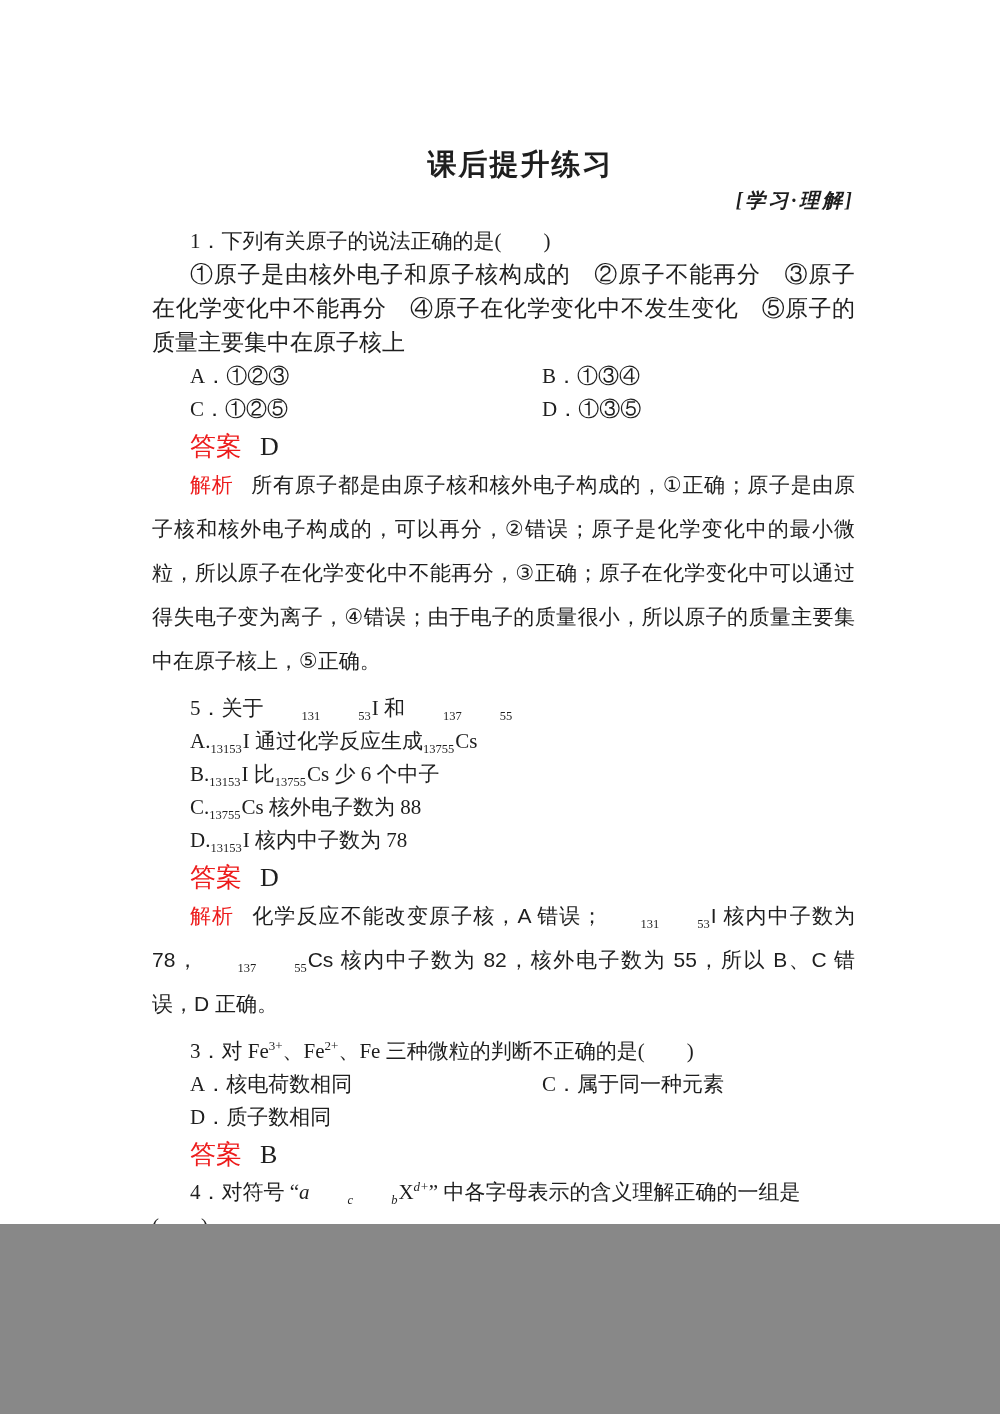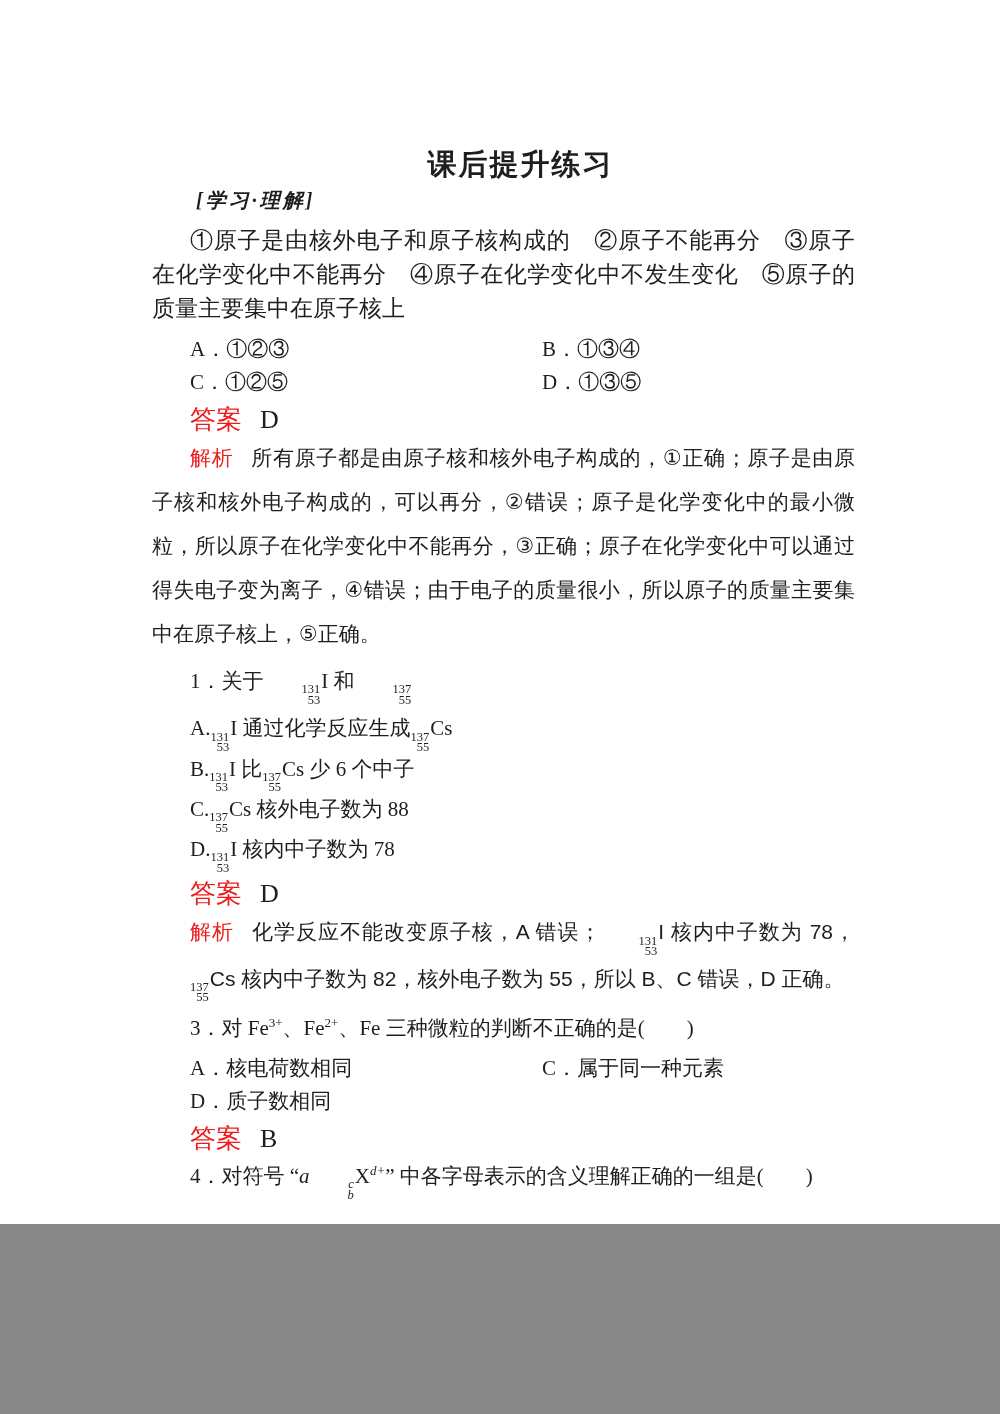--- a/index.html
+++ b/index.html
@@ -15,88 +15,89 @@
   }
   .content{padding:144px 145px 0 152px;box-sizing:border-box;}
 
   .doc-title{
     text-align:center;
     font-family:"Liberation Sans","DejaVu Sans",sans-serif;
     font-weight:700;font-size:29px;line-height:40px;letter-spacing:2px;
     padding-left:34px;
   }
   .doc-subtitle{
-    text-align:left;
+    text-align:right;
     font-style:italic;font-weight:600;
     font-size:20px;line-height:28px;margin-top:2px;
     padding-left:44px;letter-spacing:3px;
   }
 
   .q{margin:0;}
   .q + .q{margin-top:4px;}
   .q:first-of-type{margin-top:10px;}
 
   p{margin:0;}
   .stem{font-size:21px;line-height:34px;text-indent:38px;white-space:normal;}
   .statement{font-size:23px;line-height:34px;text-indent:38px;text-align:justify;}
-  .opts{font-size:21px;line-height:33px;margin-top:7px;padding-left:38px;}
+  .opts{font-size:21px;line-height:33px;margin-top:0;padding-left:38px;}
   .opts.grid{display:grid;grid-template-columns:352px 1fr;}
   .opts .opt{display:block;}
   .answer-row{font-size:26px;line-height:33px;margin-top:4px;padding-left:38px;}
   .label{
     color:var(--red);
     font-family:"Liberation Sans","DejaVu Sans",sans-serif;
     font-weight:500;
   }
   .answer-row .value{margin-left:18px;}
   .analysis{
     font-size:21px;line-height:44px;text-indent:38px;text-align:justify;
     font-family:"Liberation Sans","DejaVu Sans",sans-serif;
     margin-bottom:8px;
   }
   .analysis .label{margin-right:18px;}
   .analysis .rich{font-family:"Liberation Sans","DejaVu Sans",sans-serif;}
 
   sup{font-size:13px;line-height:0;font-family:"Liberation Serif","DejaVu Serif",serif;}
   .stk{
-    display:inline-flex;flex-direction:column;align-items:flex-end;
+    display:inline-flex;flex-direction:row;align-items:flex-end;
     font-size:12.5px;line-height:10.5px;
     vertical-align:-0.42em;
     font-family:"Liberation Serif","DejaVu Serif",serif;
     padding-right:1px;
   }
   .it{font-style:italic;font-family:"Liberation Serif","DejaVu Serif",serif;}
 </style>
 </head>
 <body>
 
 <div class="page">
   <div class="content">
 
     <div class="doc-title">课后提升练习</div>
     <div class="doc-subtitle">[学习·理解]</div>
 
     <section class="q">
+      <p class="stem"><span>1．下列有关原子的说法正确的是(　　)</span></p>
       <p class="statement"><span>①原子是由核外电子和原子核构成的　②原子不能再分　③原子在化学变化中不能再分　④原子在化学变化中不发生变化　⑤原子的质量主要集中在原子核上</span></p>
       <div class="opts grid">
         <span class="opt"><span>A．①②③</span></span>
         <span class="opt"><span>B．①③④</span></span>
         <span class="opt"><span>C．①②⑤</span></span>
         <span class="opt"><span>D．①③⑤</span></span>
       </div>
       <p class="answer-row">
         <span class="label">答案</span><span class="value">D</span>
       </p>
       <p class="analysis">
         <span class="label">解析</span><span class="rich"><span>所有原子都是由原子核和核外电子构成的，①正确；原子是由原子核和核外电子构成的，可以再分，②错误；原子是化学变化中的最小微粒，所以原子在化学变化中不能再分，③正确；原子在化学变化中可以通过得失电子变为离子，④错误；由于电子的质量很小，所以原子的质量主要集中在原子核上，⑤正确。</span></span>
       </p>
     </section>
 
     <section class="q">
-      <p class="stem"><span>1．关于</span><span class="stk">
+      <p class="stem"><span>5．关于</span><span class="stk">
             <span>131</span>
             <span>53</span>
           </span><span>I 和</span><span class="stk">
             <span>137</span>
             <span>55</span>
           </span></p>
       <div class="opts">
         <span class="opt"><span>A.</span><span class="stk">
               <span>131</span>
               <span>53</span>

